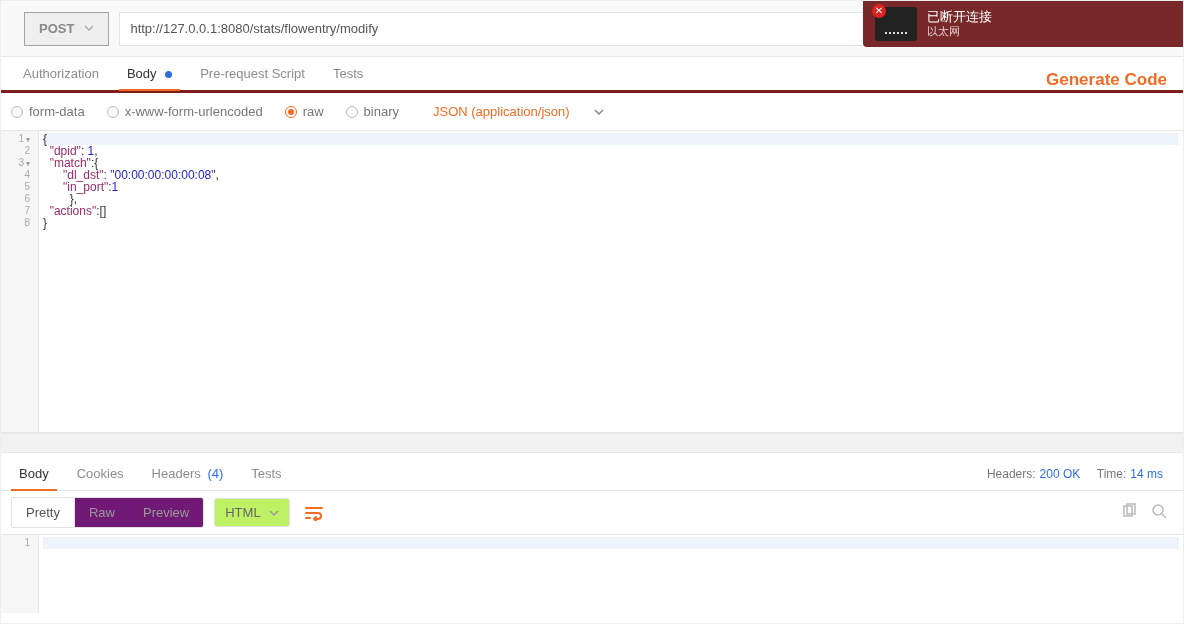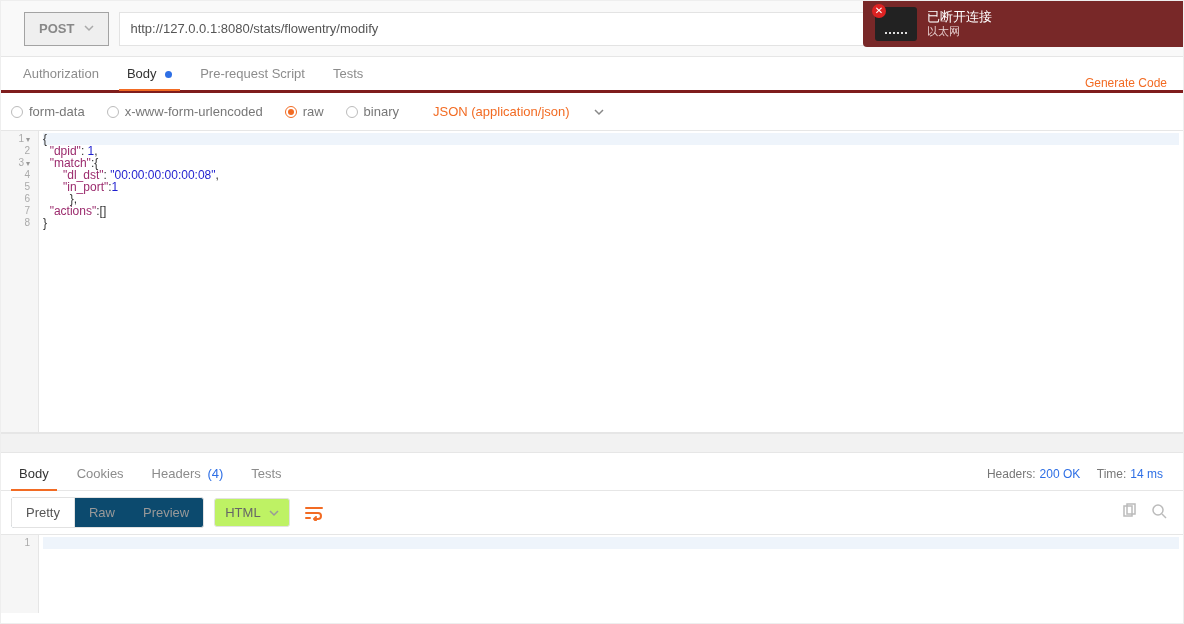--- a/index.html
+++ b/index.html
@@ -17,21 +17,21 @@
 .rbtns{display:flex;gap:14px;margin-left:14px;align-items:center;}
 .linky{color:#999;}
 .sendbtn{background:#2e6fe5;color:#fff;border:1px solid #2a62c9;padding:7px 22px;border-radius:2px;display:flex;align-items:center;gap:10px;}
 .savebtn{color:#888;padding:7px 12px;display:flex;align-items:center;gap:8px;}
 .tabs1{height:36px;border-bottom:3px solid #7f1d1d;display:flex;align-items:flex-end;padding:0 8px;position:relative;}
 .tab{padding:9px 14px;color:#8c8c8c;cursor:pointer;position:relative;}
 .tab.active{color:#333;}
 .tab.active::after{content:"";position:absolute;left:6px;right:6px;bottom:-1px;border-bottom:2px solid #f26b23;}
 .hdrcnt{color:#2e6fe5;margin-left:3px;}
 .dot{width:7px;height:7px;border-radius:50%;background:#2e6fe5;display:inline-block;margin-left:5px;vertical-align:middle;}
-.gencode{position:absolute;right:16px;color:#f26b23;font-size:12px;}
+.gencode{position:absolute;right:16px;color:#f26b23;font-size:17px;font-weight:bold;}
 .bodymode{height:38px;display:flex;align-items:center;gap:22px;padding:0 10px;border-bottom:1px solid #e6e6e6;}
 .radio{display:flex;align-items:center;gap:6px;color:#777;}
 .rdisc{width:12px;height:12px;border:1px solid #bbb;border-radius:50%;display:inline-block;position:relative;}
 .rdisc.on{border-color:#f26b23;}
 .rdisc.on::after{content:"";position:absolute;top:2px;left:2px;width:6px;height:6px;border-radius:50%;background:#f26b23;}
 .ctype{margin-left:12px;color:#f26b23;display:flex;align-items:center;gap:24px;}
 .editor{height:302px;border-bottom:1px solid #e6e6e6;display:flex;font-family:Menlo,Monaco,Consolas,monospace;font-size:12px;}
 .gutter{width:38px;background:#f6f6f6;text-align:right;color:#aaa;border-right:1px solid #e6e6e6;padding-top:2px;}
 .gutter .gl{height:12px;line-height:12px;padding-right:8px;font-size:10px;}
 .gutter .gl.fold::after{content:"▾";font-size:8px;color:#999;margin-left:2px;}
@@ -39,21 +39,21 @@
 .code .line1bg{background:#eef4fb;display:block;}
 .k{color:#9b2b6d;}
 .s{color:#1e1ecf;}
 .n{color:#1e1ecf;}
 .splitter{height:20px;background:#f2f2f2;border-top:1px solid #e6e6e6;border-bottom:1px solid #e6e6e6;}
 .resbar{height:38px;display:flex;align-items:flex-end;padding:0 4px;border-bottom:1px solid #e6e6e6;position:relative;}
 .resbar .tab{padding:9px 14px;}
 .statline{position:absolute;right:20px;bottom:9px;font-size:12px;color:#777;}
 .statline .v{color:#2e6fe5;margin-left:4px;}
 .toolbar2{height:44px;display:flex;align-items:center;padding:0 10px;border-bottom:1px solid #e6e6e6;gap:10px;position:relative;}
-.seg{display:flex;border:1px solid #e2e2e2;border-radius:3px;background:#0c4a6e;}
+.seg{display:flex;border:1px solid #e2e2e2;border-radius:3px;background:#701a75;}
 .seg .s{padding:7px 14px;color:#999;cursor:pointer;}
 .seg .s.active{background:#fff;color:#555;border-right:1px solid #e2e2e2;}
 .sel{padding:6px 10px;border:1px solid #e2e2e2;border-radius:3px;background:#bef264;color:#666;display:flex;align-items:center;gap:8px;}
 .wrapicon{width:28px;height:28px;display:flex;align-items:center;justify-content:center;}
 .wrapicon svg{stroke:#f26b23;}
 .righticons{position:absolute;right:16px;display:flex;gap:14px;color:#aaa;}
 .resedit{display:flex;font-family:Menlo,Monaco,Consolas,monospace;font-size:12px;height:78px;}
 .resedit .gutter{width:38px;}
 .resedit .code .line1bg{background:#eef4fb;display:block;height:12px;}
 .chev-svg{width:10px;height:10px;}

